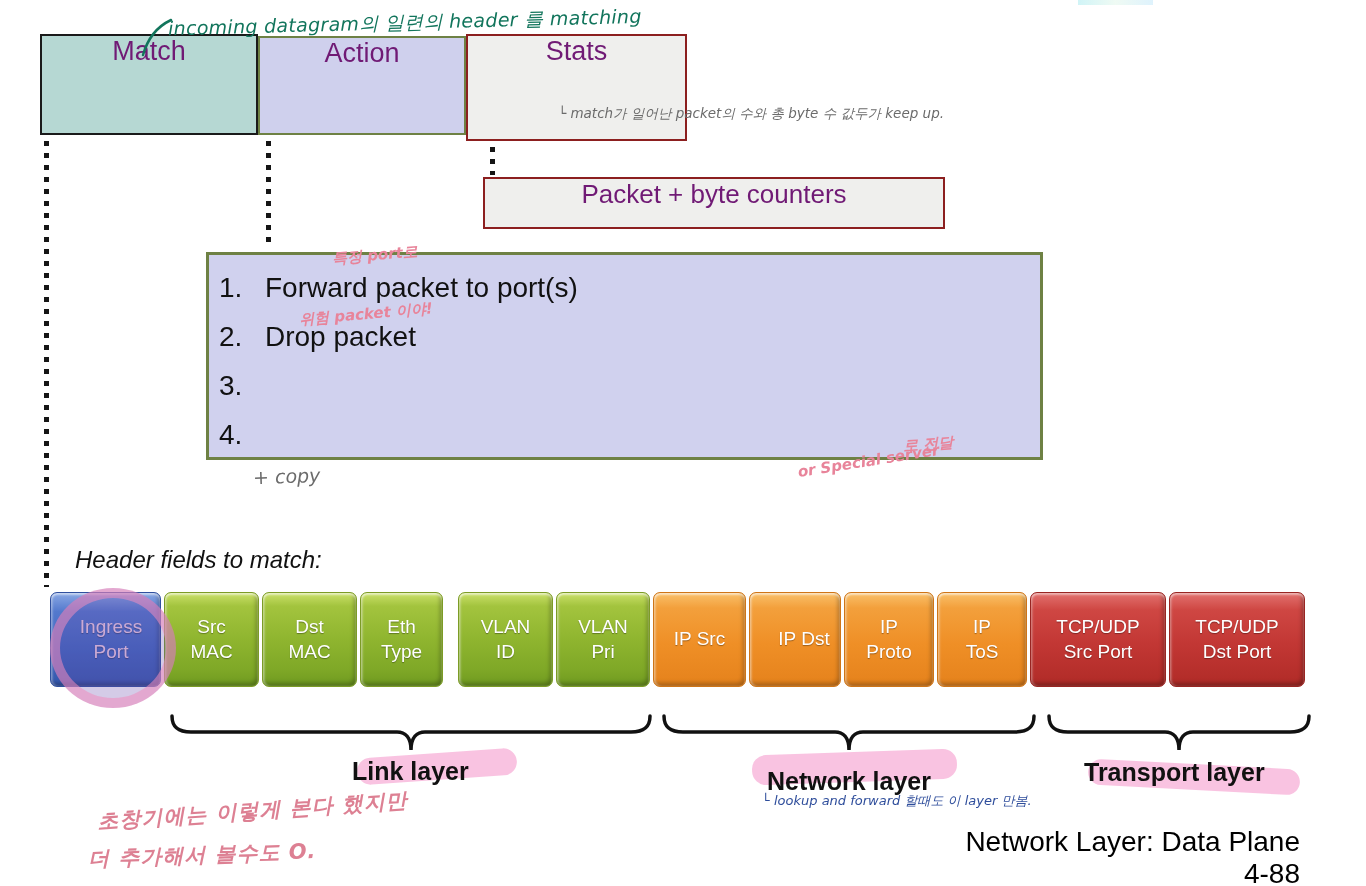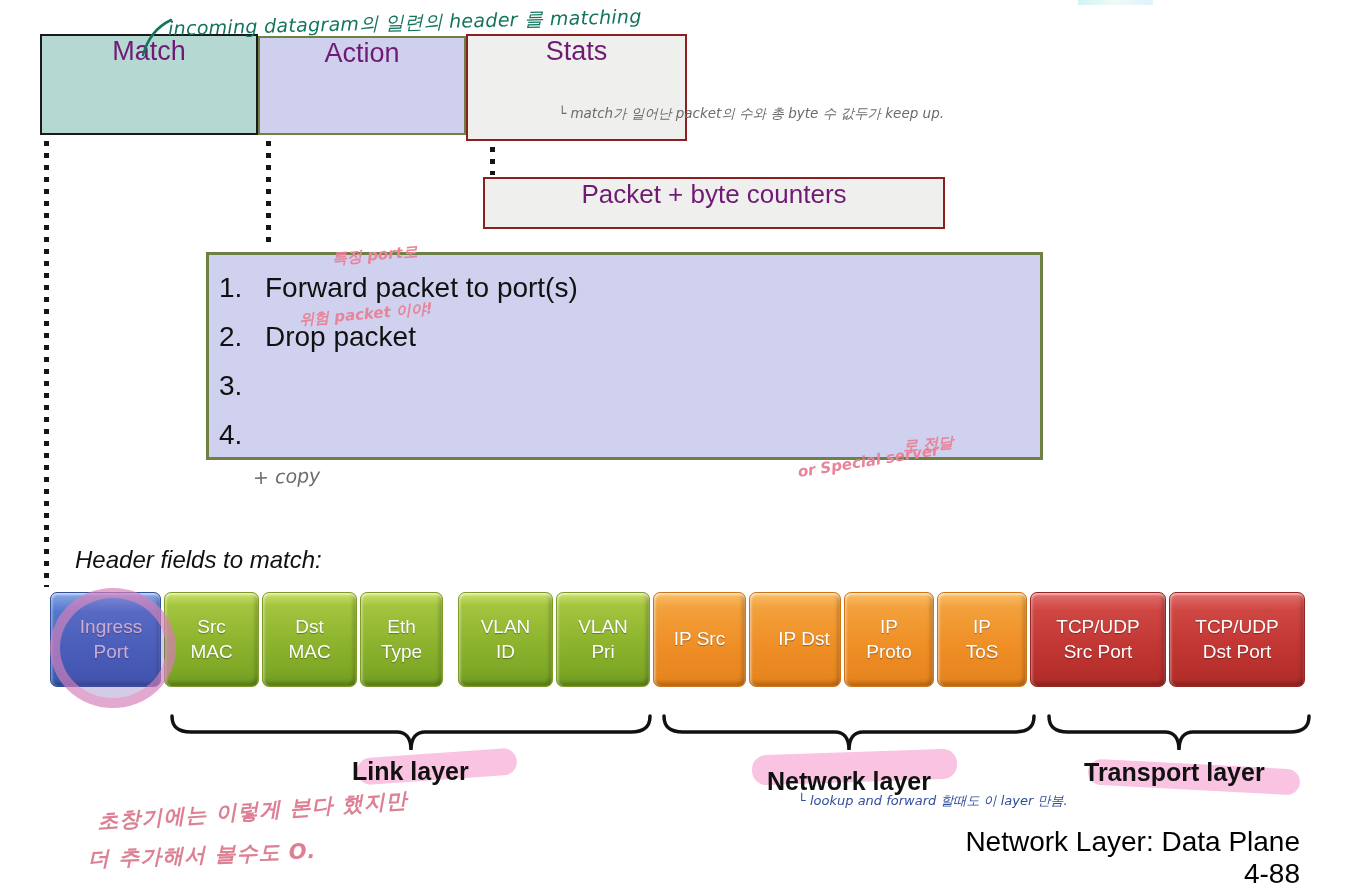--- a/index.html
+++ b/index.html
@@ -28,21 +28,21 @@
                padding:8px 0 0 10px;}
   .actions-box .row{display:flex;font-size:28px;line-height:49px;color:#111;}
   .actions-box .num{width:46px;flex:none;}
 
   
   .hw{position:absolute;white-space:nowrap;font-family:"DejaVu Sans",sans-serif;}
   .hw-green{color:#12755c;font-size:19px;font-style:italic;letter-spacing:.3px;}
   .hw-gray{color:#6b6b6b;font-size:13.5px;font-style:italic;}
   .hw-pink{color:#e8849a;font-size:15px;font-style:italic;font-weight:bold;}
   .hw-rose{color:#dd8093;font-size:21px;font-style:italic;font-weight:bold;letter-spacing:1px;}
-  .hw-blue{color:#2e4d9b;font-size:13px;font-style:italic;margin-left:36px;}
+  .hw-blue{color:#2e4d9b;font-size:13px;font-style:italic;}
 
   
   .section-title{position:absolute;left:75px;top:546px;font-size:24px;color:#111;font-style:italic;}
   .field{position:absolute;top:592px;height:95px;border-radius:7px;display:flex;
          align-items:center;justify-content:center;text-align:center;color:#fff;
          font-size:19px;line-height:1.3;box-sizing:border-box;white-space:pre-line;
          text-shadow:0 1px 1px rgba(0,0,0,.35);}
   .f-blue{background:linear-gradient(180deg,#8aa8e4 0%,#5379cd 20%,#3f68c0 60%,#3558ad 100%);
           border:1px solid #30509e;box-shadow:inset 0 2px 2px rgba(255,255,255,.5),inset 2px 0 2px rgba(255,255,255,.25),inset -2px -3px 4px rgba(0,0,0,.28);padding-left:11px;}
   .f-green{background:linear-gradient(180deg,#cbe06a 0%,#a3c43e 14%,#8fb52f 50%,#7fa827 82%,#6f9a20 100%);

